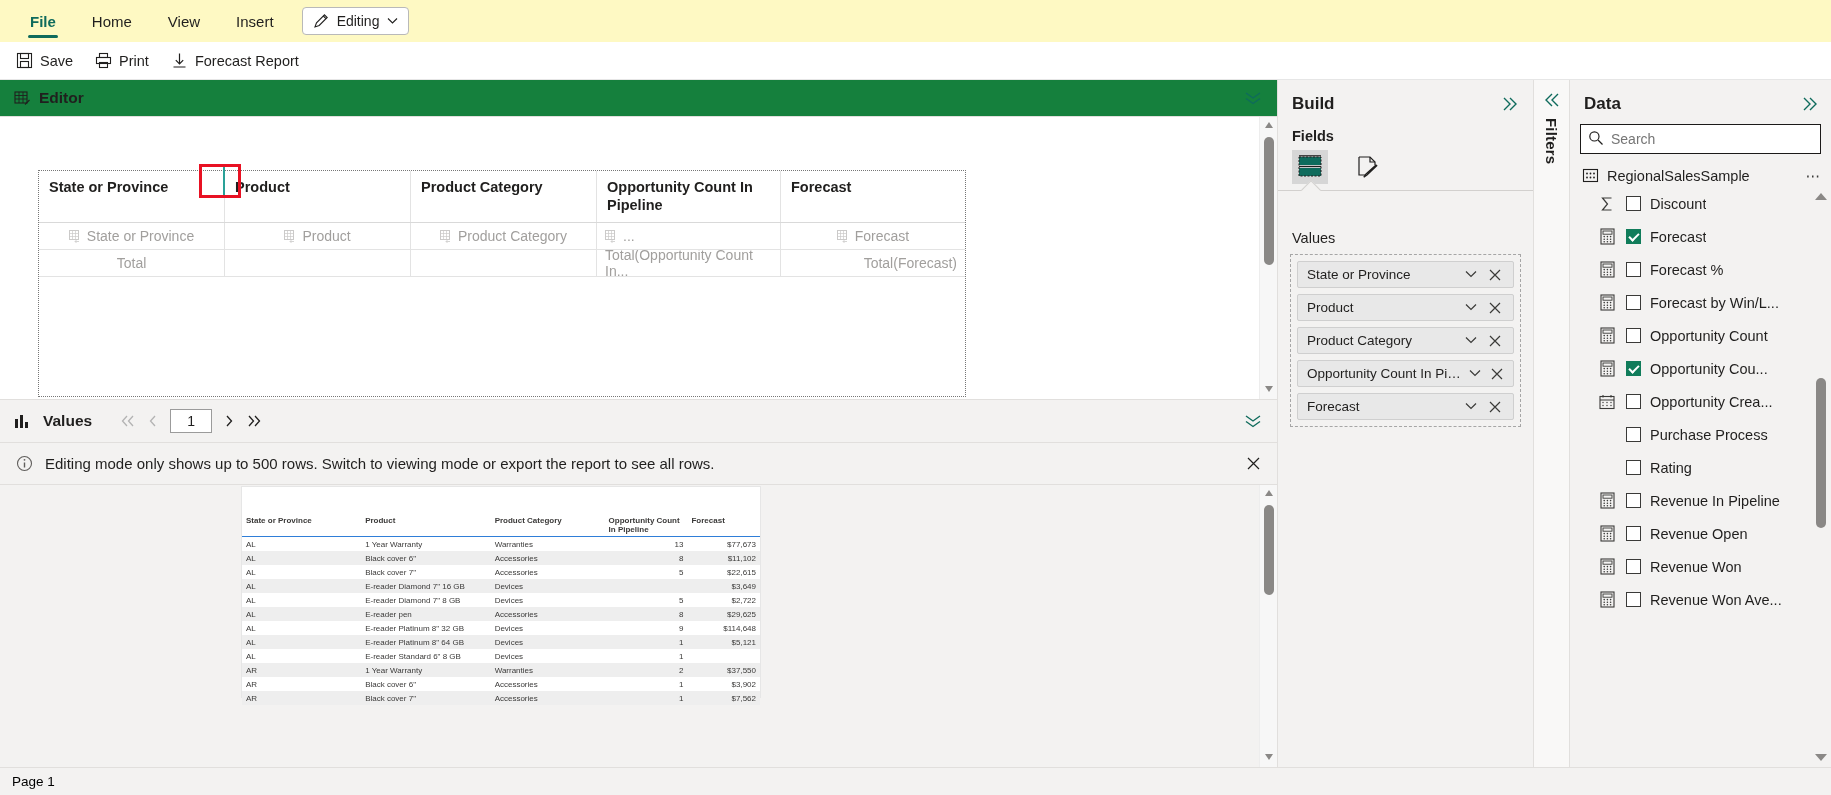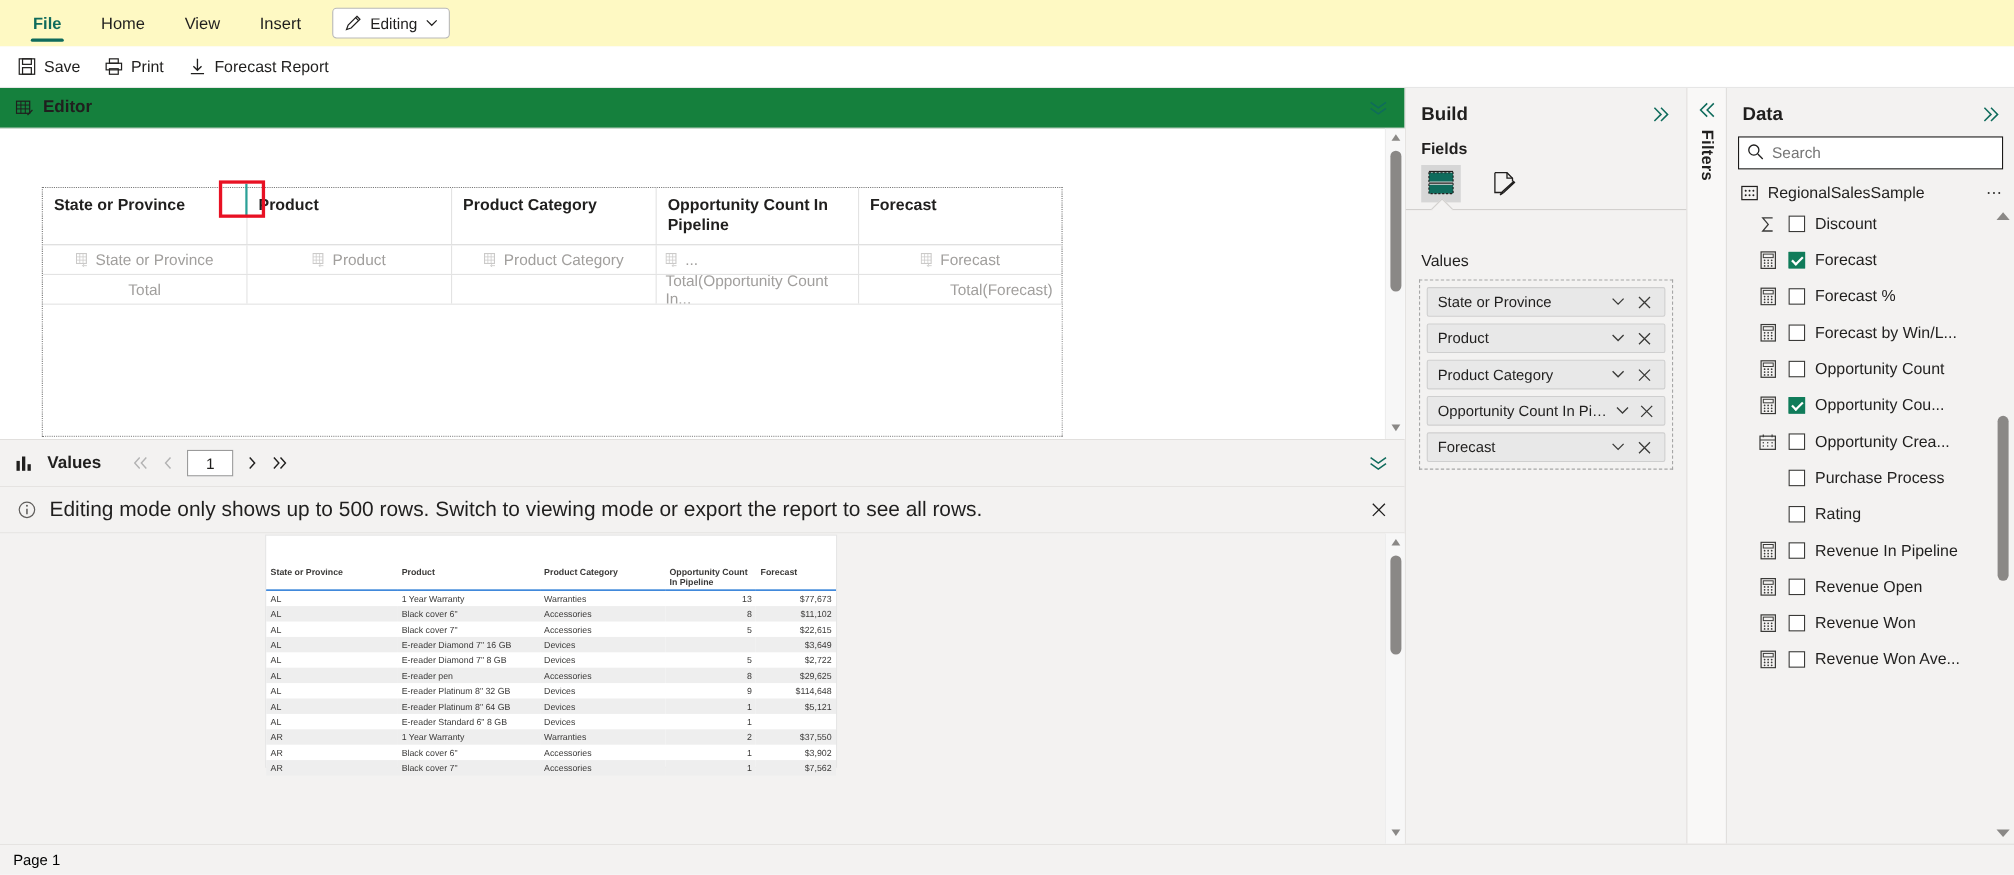--- a/index.html
+++ b/index.html
@@ -107,21 +107,21 @@
   }
   .pager { display: flex; align-items: center; gap: 12px; margin-left: 16px; color: #9b9b9b; font-size: 14px; }
   .pager .nav { cursor: pointer; }
   .pager .nav.on { color: #201f1e; }
   .page-box {
     border: 1px solid #9b9b9b; background: #fff; width: 42px; height: 24px;
     text-align: center; font-size: 14px; color: #201f1e; line-height: 22px;
   }
   .info-bar {
     height: 42px; background: #f3f2f1; display: flex; align-items: center;
-    padding: 0 16px; gap: 12px; font-size: 19px; flex: 0 0 42px;
+    padding: 0 16px; gap: 12px; font-size: 15px; flex: 0 0 42px;
     border-bottom: 1px solid #e1dfdd;
     justify-content: flex-end;
   }
   .info-bar .spacer { flex: 1 1 auto; }
   .preview-area { flex: 1 1 auto; background: #f3f2f1; position: relative; display: flex; min-height: 0; }
   .preview-canvas { flex: 1 1 auto; position: relative; overflow: hidden; }
   .paper {
     position: absolute; left: 242px; top: 2px; width: 518px; height: 210px;
     background: #fff; box-shadow: 0 0 0 1px #e6e6e6;
   }

